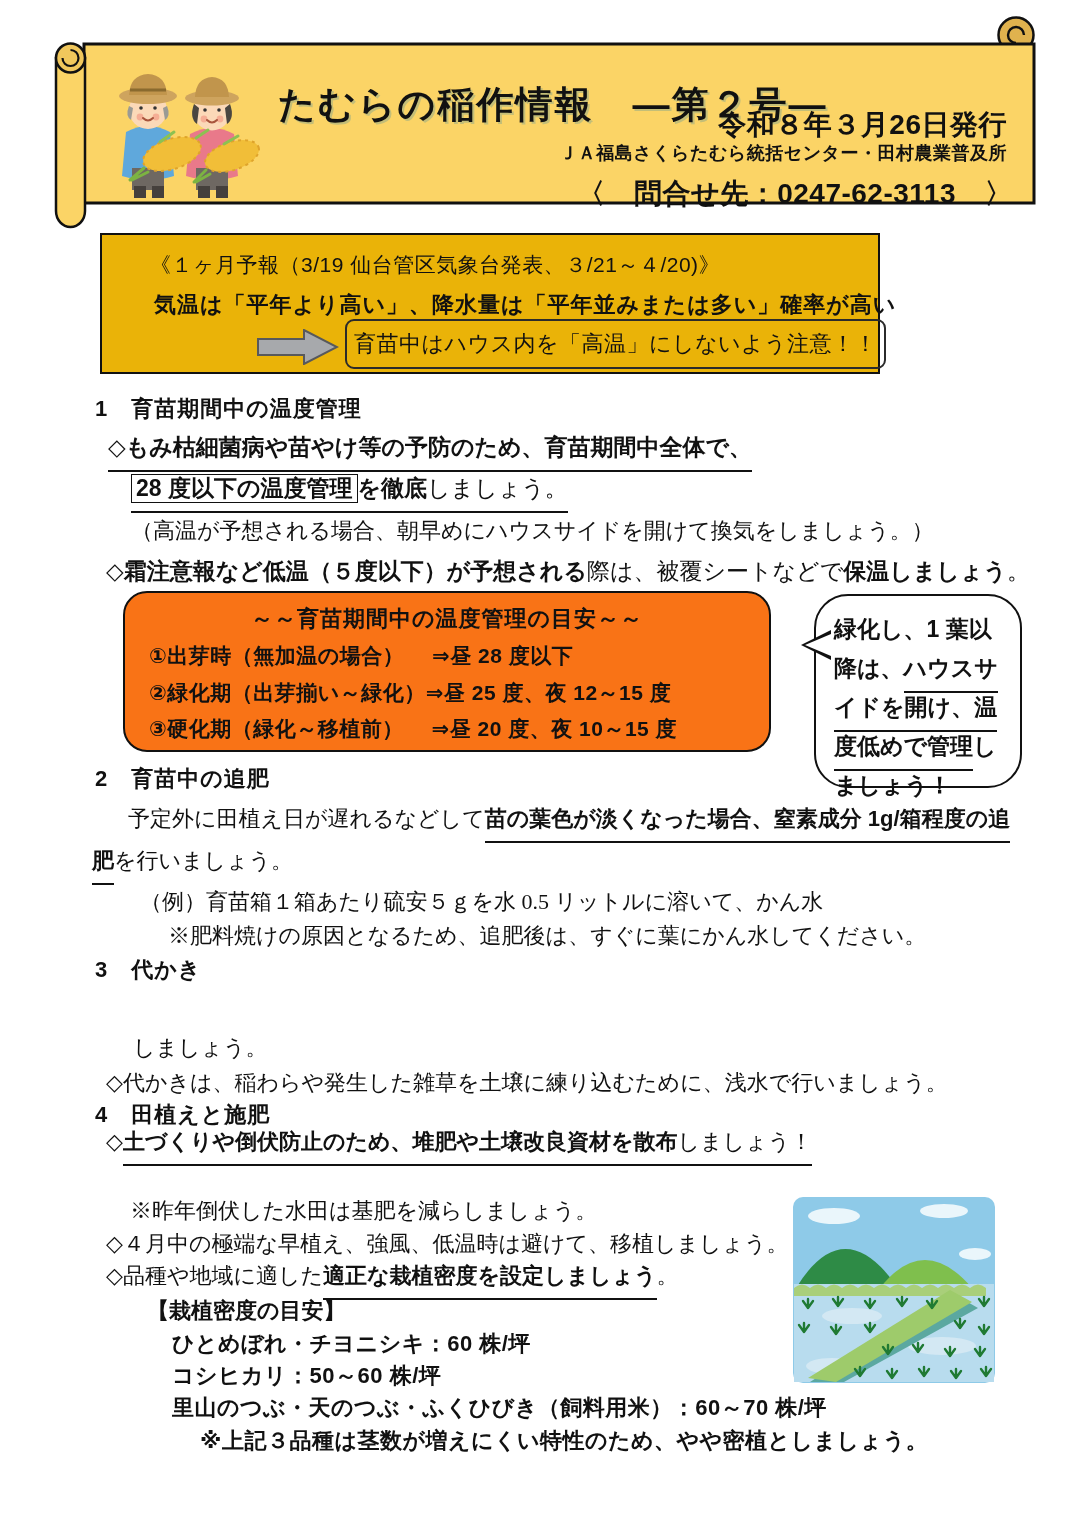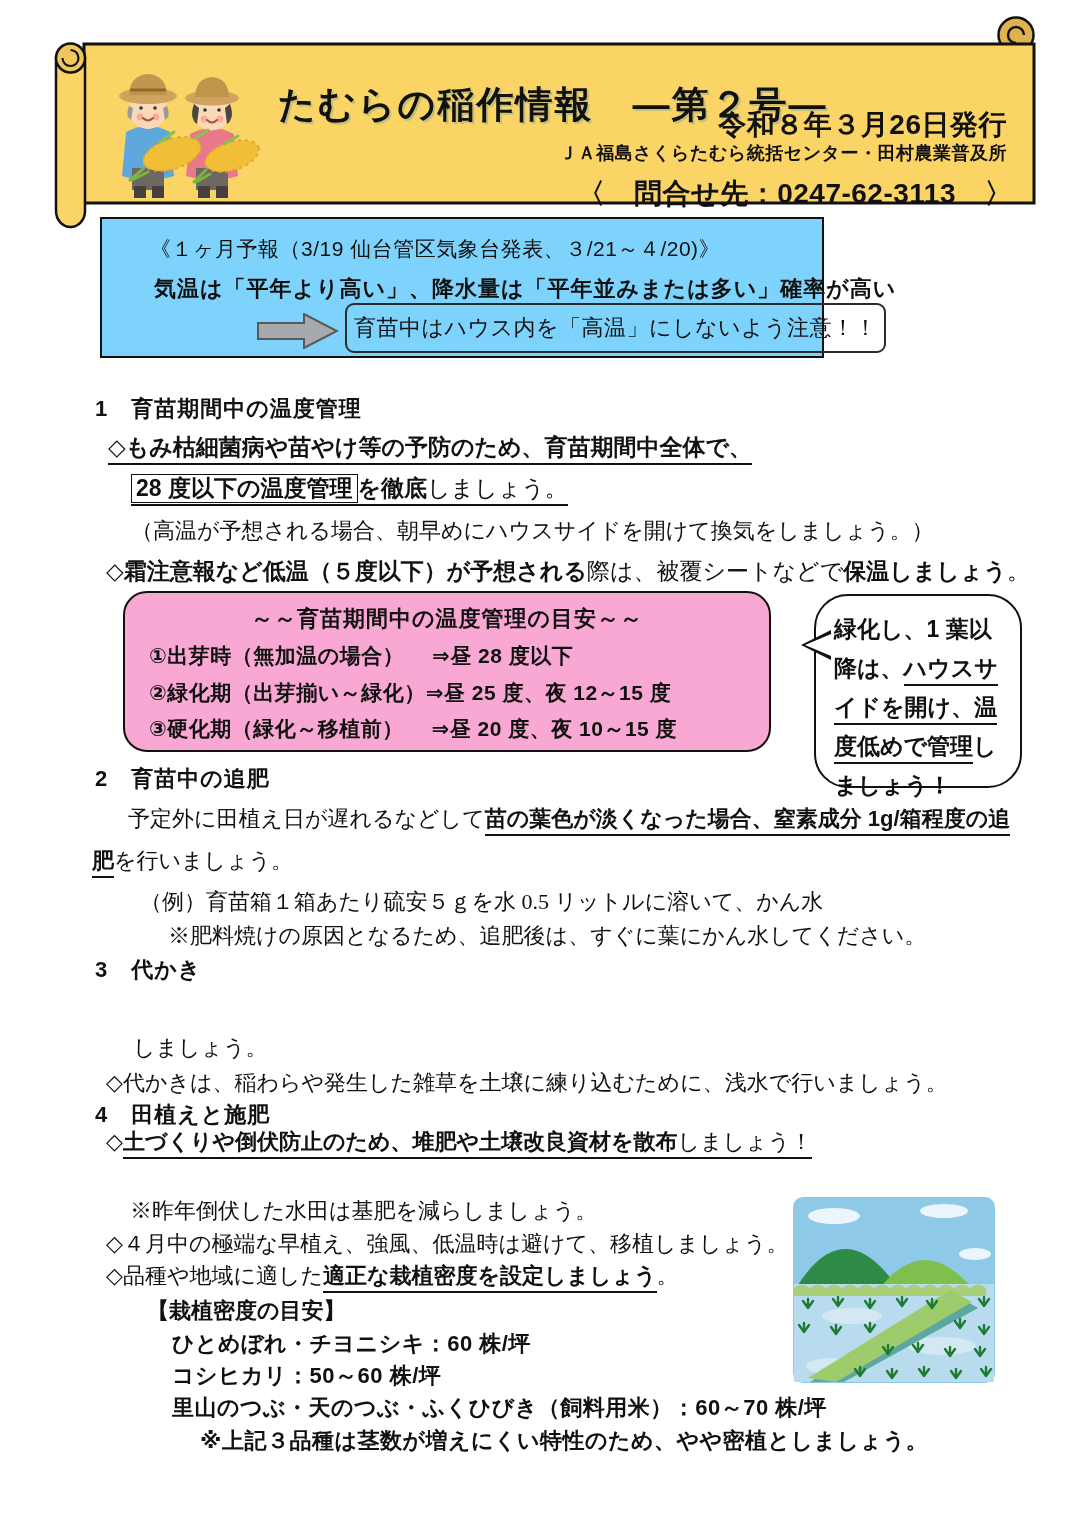--- a/index.html
+++ b/index.html
@@ -6,48 +6,48 @@
   html,body { margin:0; padding:0; background:#e9e9e9; }
   .page {
     position:relative; width:1079px; height:1523px; background:#ffffff;
     margin:0 auto; overflow:hidden; color:#111;
     font-family:"Liberation Sans","DejaVu Sans",sans-serif;
   }
   .abs { position:absolute; white-space:nowrap; }
   .g { font-family:"Liberation Sans","DejaVu Sans",sans-serif; }
   .m { font-family:"Liberation Serif","DejaVu Serif",serif; }
   .b { font-weight:bold; }
-  .u { border-bottom:2.5px solid #111; padding-bottom:3px; }
+  .u { border-bottom:2.5px solid #111; padding-bottom:10px; }
   .fs22 { font-size:22px; line-height:28px; }
   .fs21 { font-size:21px; line-height:27px; }
   .fs23 { font-size:23px; line-height:29px; }
   .heading { font-size:22px; font-weight:bold; letter-spacing:1px;text-align:right; }
 
   .banner-title {
     font-size:37px; font-weight:bold; letter-spacing:2px;
     text-shadow:2px 2px 0 rgba(70,140,160,0.30);
   }
   .banner-sub { font-size:28px; font-weight:bold; letter-spacing:0.5px; }
 
   .forecast-box {
-    position:absolute; left:100px; top:217px; width:724px; height:141px;
-    border:2.5px solid #111; background:#7dd3fc;
+    position:absolute; left:100px; top:233px; width:780px; height:141px;
+    border:2.5px solid #111; background:#eab308;
   }
   .forecast-callout {
     position:absolute; left:243px; top:84px; width:541px; height:50px;
     border:2px solid #2b2b2b; border-radius:9px;
     display:flex; align-items:center; justify-content:center;
     font-size:22px; letter-spacing:0.5px;
   }
 
   .boxed { border:1.5px solid #111; padding:0 4px 1px 4px; }
 
   .guide-box {
     position:absolute; left:123px; top:591px; width:648px; height:161px;
-    background:#f9a8d4; border:2.5px solid #111; border-radius:24px;
+    background:#f97316; border:2.5px solid #111; border-radius:24px;
   }
   .guide-title { position:absolute; left:0; right:0; top:11px; text-align:center;
     font-size:22px; font-weight:bold; letter-spacing:1px; }
   .guide-row { position:absolute; left:24px; font-size:21px; font-weight:600; letter-spacing:0.5px; white-space:nowrap; }
 
   .bubble {
     position:absolute; left:814px; top:594px; width:208px; height:194px;
     background:#fff; border:2.5px solid #111; border-radius:34px;
     padding:14px 14px 0 18px; font-size:23px; line-height:39px; font-weight:600;
   }

